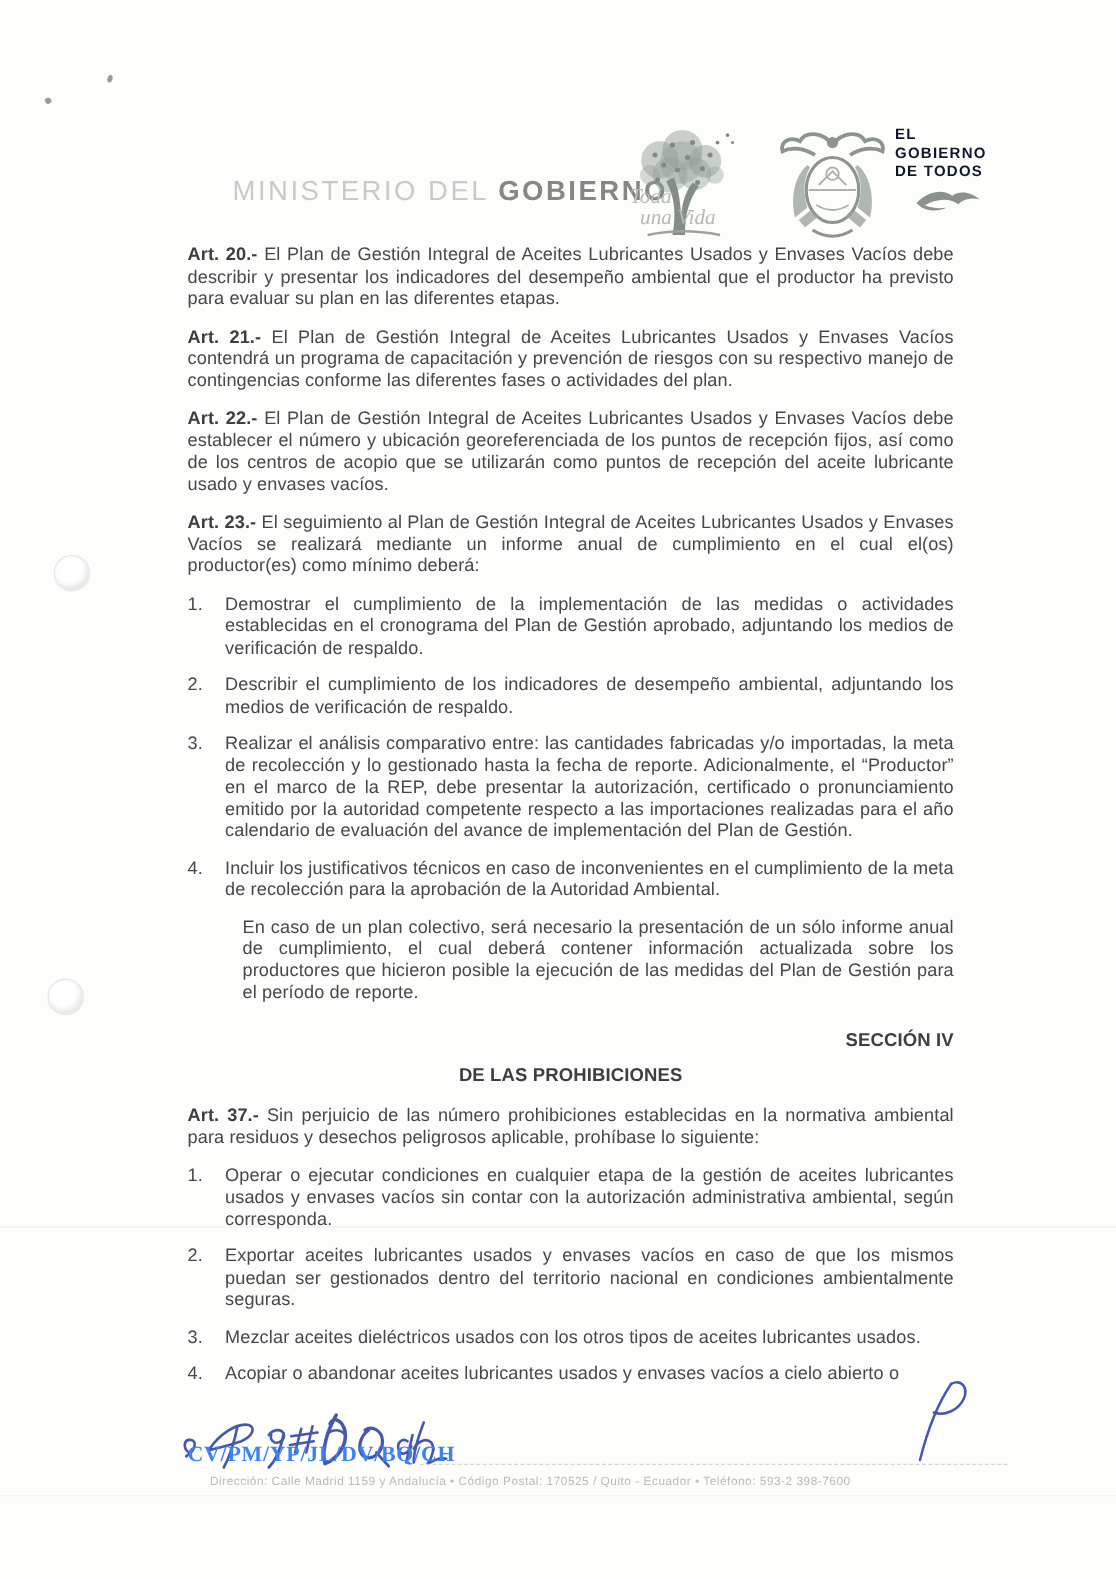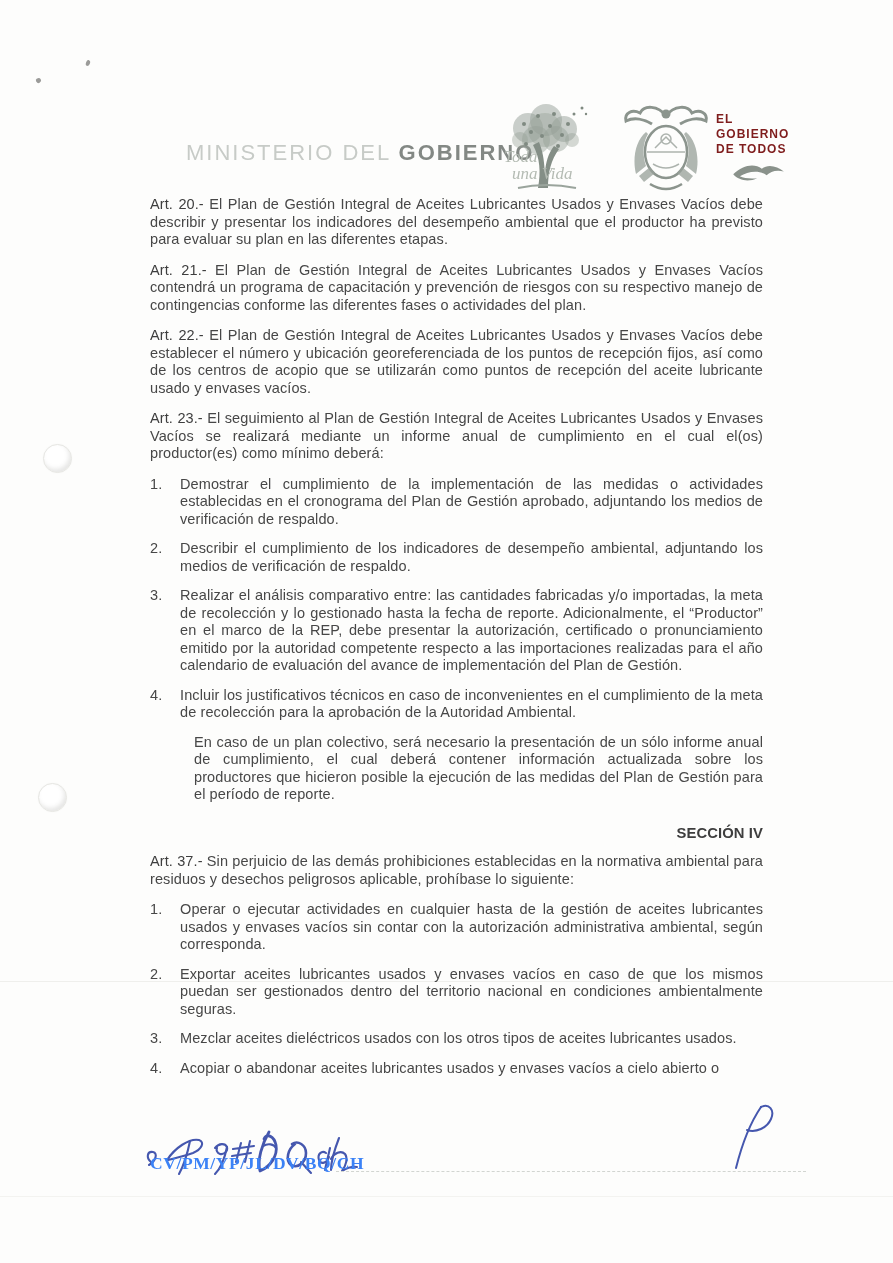--- a/index.html
+++ b/index.html
@@ -16,35 +16,35 @@
   .header { position: absolute; top: 100px; left: 0; width: 893px; height: 100px; }
   .wordmark {
     position: absolute; left: 186px; top: 40px;
     font-size: 22px; letter-spacing: 2px; white-space: nowrap;
   }
   .wordmark .light { color: #c7cbc7; font-weight: 400; }
   .wordmark .bold  { color: #838884; font-weight: 700; }
   .tree-logo { position: absolute; left: 498px; top: 2px; }
   .arms-logo { position: absolute; left: 620px; top: 0; }
   .gov-wordmark {
-    position: absolute; left: 716px; top: 12px; width: 75px;
+    position: absolute; left: 716px; top: 0; width: 75px;
     font-size: 12px; font-weight: 700; letter-spacing: 1px;
-    color: #7f1d1d; line-height: 15px;
+    color: #0f172a; line-height: 15px;
   }
   .gov-wordmark span { display: block; }
   .gov-bird { margin-top: 4px; margin-left: 14px; }
 
   
   .doc-body {
     position: absolute; left: 150px; top: 196px; width: 613px;
     font-size: 14.5px; line-height: 17.5px; text-align: justify;
     letter-spacing: 0.1px;
   }
   .para { margin: 0 0 13px 0; }
-  .art-label { font-weight: 400; color: #3e3e3e; }
+  .art-label { font-weight: 700; color: #3e3e3e; }
   .oitem { display: flex; margin: 0 0 12px 0; }
   .oitem .num { flex: 0 0 30px; }
   .oitem .itext { flex: 1; text-align: justify; }
   .note { margin: 12px 0 0 44px; text-align: justify; }
   .sec-title { text-align: right; font-weight: 700; margin: 21px 0 11px 0; color: #3e3e3e; }
   .sec-sub   { text-align: center; font-weight: 700; margin: 0 0 14px 0; color: #3e3e3e; }
 
   
   .sig-svg { position: absolute; left: 143px; top: 1116px; }
   .rubric-svg { position: absolute; left: 728px; top: 1098px; }
@@ -200,29 +200,30 @@
       <span class="itext">Realizar el análisis comparativo entre: las cantidades fabricadas y/o importadas, la meta de recolección y lo gestionado hasta la fecha de reporte. Adicionalmente, el “Productor” en el marco de la REP, debe presentar la autorización, certificado o pronunciamiento emitido por la autoridad competente respecto a las importaciones realizadas para el año calendario de evaluación del avance de implementación del Plan de Gestión.</span>
     </div>
     <div class="oitem">
       <span class="num">4.</span>
       <span class="itext">Incluir los justificativos técnicos en caso de inconvenientes en el cumplimiento de la meta de recolección para la aprobación de la Autoridad Ambiental.</span>
     </div>
 
     <p class="note">En caso de un plan colectivo, será necesario la presentación de un sólo informe anual de cumplimiento, el cual deberá contener información actualizada sobre los productores que hicieron posible la ejecución de las medidas del Plan de Gestión para el período de reporte.</p>
 
     <h3 class="sec-title" style="font-size:14.8px;">SECCIÓN IV</h3>
+    <h3 class="sec-sub" style="font-size:14.8px;">DE LAS PROHIBICIONES</h3>
 
     <p class="para">
       <span class="art-label">Art. 37.-</span>
-      <span>Sin perjuicio de las demás prohibiciones establecidas en la normativa ambiental para residuos y desechos peligrosos aplicable, prohíbase lo siguiente:</span>
+      <span>Sin perjuicio de las número prohibiciones establecidas en la normativa ambiental para residuos y desechos peligrosos aplicable, prohíbase lo siguiente:</span>
     </p>
 
     <div class="oitem">
       <span class="num">1.</span>
-      <span class="itext">Operar o ejecutar actividades en cualquier hasta de la gestión de aceites lubricantes usados y envases vacíos sin contar con la autorización administrativa ambiental, según corresponda.</span>
+      <span class="itext">Operar o ejecutar condiciones en cualquier etapa de la gestión de aceites lubricantes usados y envases vacíos sin contar con la autorización administrativa ambiental, según corresponda.</span>
     </div>
     <div class="oitem">
       <span class="num">2.</span>
       <span class="itext">Exportar aceites lubricantes usados y envases vacíos en caso de que los mismos puedan ser gestionados dentro del territorio nacional en condiciones ambientalmente seguras.</span>
     </div>
     <div class="oitem">
       <span class="num">3.</span>
       <span class="itext">Mezclar aceites dieléctricos usados con los otros tipos de aceites lubricantes usados.</span>
     </div>
     <div class="oitem">
@@ -256,14 +257,15 @@
     <svg viewBox="0 0 50 74" width="50" height="74">
       <g fill="none" stroke="#4557ae" stroke-width="2" stroke-linecap="round">
         <path d="M8,70 C13,50 20,28 33,9"></path>
         <path d="M33,9 C41,5 47,12 43,21 C39,30 28,35 19,32"></path>
       </g>
     </svg>
   </div>
 
   <div class="initials">CV/PM/YP/JL/DV/BQ/CH</div>
   <div class="sig-dashes"></div>
+  <div class="footer-address">Dirección: Calle Madrid 1159 y Andalucía   •   Código Postal: 170525 / Quito - Ecuador   •   Teléfono: 593-2 398-7600</div>
 
 </div>
 
 </body></html>

